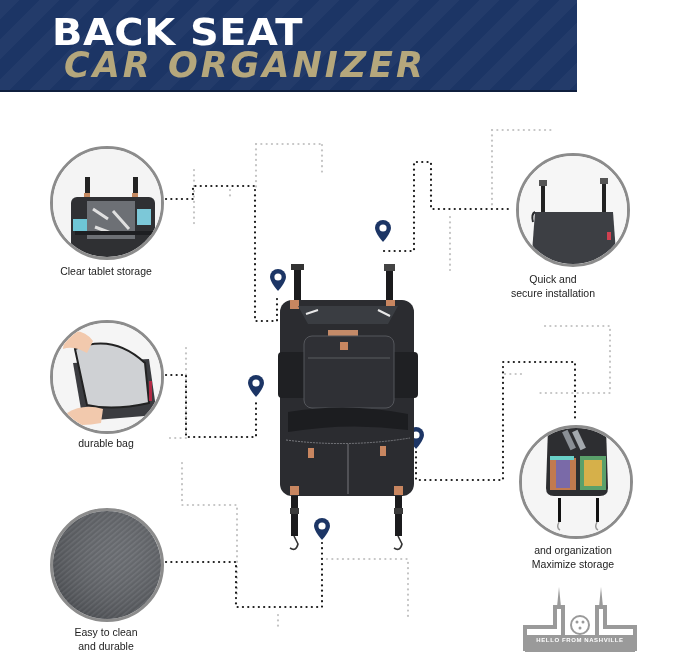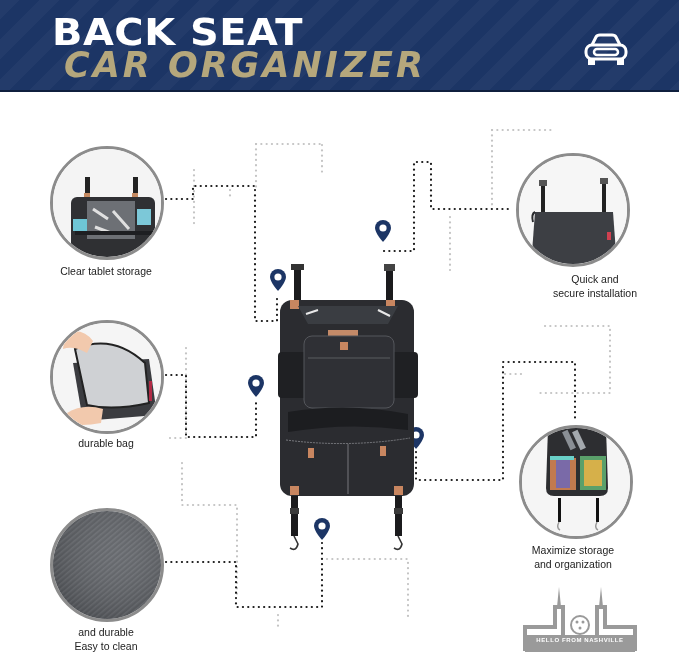--- a/index.html
+++ b/index.html
@@ -1,20 +1,20 @@
 <!DOCTYPE html>
 <html><head>
 <meta charset="utf-8">
 <style>
   * { box-sizing: border-box; margin: 0; padding: 0; }
   html, body { width: 679px; height: 654px; background: #ffffff; overflow: hidden; }
   body { position: relative; font-family: "Liberation Sans", "DejaVu Sans", sans-serif; }
 
   .banner {
-    position: absolute; left: 0; top: 0; width: 679px; height: 92px;
+    position: absolute; left: 0; top: 0; width: 577px; height: 92px;
     background: #1c3565;
     background-image:
       linear-gradient(135deg, rgba(255,255,255,0.03) 25%, transparent 25%, transparent 50%, rgba(255,255,255,0.03) 50%, rgba(255,255,255,0.03) 75%, transparent 75%);
     background-size: 40px 40px;
     border-bottom: 2px solid #0f1f3d;
   }
   .banner-title {
     position: absolute; left: 52px; top: 12px;
     color: #ffffff; font-family: "DejaVu Sans", sans-serif; font-weight: 900;
     font-size: 38px; letter-spacing: 0.5px; line-height: 40px;
@@ -125,21 +125,21 @@
     <rect width="108" height="108" fill="#f6f6f6"></rect>
     <rect x="22" y="28" width="4" height="28" fill="#222"></rect>
     <rect x="83" y="26" width="4" height="30" fill="#222"></rect>
     <rect x="20" y="24" width="8" height="6" fill="#555"></rect>
     <rect x="81" y="22" width="8" height="6" fill="#555"></rect>
     <path d="M16 56 L94 56 L98 110 L12 110 Z" fill="#3d3f44"></path>
     <path d="M16 56 Q12 58 14 66" fill="none" stroke="#2a2b2e" stroke-width="2"></path>
     <rect x="88" y="76" width="4" height="8" fill="#d04050"></rect>
   </svg>
 </div>
-<div class="feature-label" style="left:525px;top:272px;">
+<div class="feature-label" style="left:483px;top:272px;">
   <div>Quick and</div>
   <div>secure installation</div>
 </div>
 
 <div class="feature-circle" style="left:50px;top:320px;">
   <svg width="108" height="108" viewBox="0 0 108 108">
     <rect width="108" height="108" fill="#f5f5f5"></rect>
     <path d="M20 40 L96 36 L104 92 L30 98 Z" fill="#3b3c40"></path>
     <path d="M22 26 Q60 10 92 40 L96 80 Q60 88 34 82 Z" fill="#cfd1d4" stroke="#222" stroke-width="2"></path>
     <path d="M12 10 Q30 4 40 18 L34 30 Q20 22 10 26 Z" fill="#f2c9ad"></path>
@@ -162,43 +162,43 @@
     <rect x="58" y="28" width="26" height="34" fill="#5aa06a"></rect>
     <rect x="62" y="32" width="18" height="26" fill="#d6b04a"></rect>
     <rect x="28" y="28" width="24" height="4" fill="#6ad0c8"></rect>
     <rect x="36" y="70" width="3" height="24" fill="#111"></rect>
     <rect x="74" y="70" width="3" height="24" fill="#111"></rect>
     <path d="M37 94 Q34 100 38 102" fill="none" stroke="#999" stroke-width="1.5"></path>
     <path d="M75 94 Q72 100 76 102" fill="none" stroke="#999" stroke-width="1.5"></path>
   </svg>
 </div>
 <div class="feature-label" style="left:503px;top:543px;">
+  <div>and organization</div>
   <div>Maximize storage</div>
-  <div>and organization</div>
 </div>
 
 <div class="feature-circle" style="left:50px;top:508px;">
   <svg width="108" height="108" viewBox="0 0 108 108">
     <defs>
       <pattern id="twill" width="4" height="4" patternUnits="userSpaceOnUse" patternTransform="rotate(-40)">
         <rect width="4" height="4" fill="#5a5d62"></rect>
         <rect width="4" height="1.6" fill="#6b6e73"></rect>
       </pattern>
       <radialGradient id="shade" cx="0.6" cy="0.4" r="0.7">
         <stop offset="0" stop-color="#ffffff" stop-opacity="0.08"></stop>
         <stop offset="1" stop-color="#000000" stop-opacity="0.2"></stop>
       </radialGradient>
     </defs>
     <rect width="108" height="108" fill="url(#twill)"></rect>
     <rect width="108" height="108" fill="url(#shade)"></rect>
   </svg>
 </div>
 <div class="feature-label" style="left:36px;top:625px;">
+  <div>Easy to clean</div>
   <div>and durable</div>
-  <div>Easy to clean</div>
 </div>
 
 <svg class="pin" style="left:375px;top:220px;" viewBox="0 0 16 22">
   <path d="M8 0 A8 8 0 0 1 16 8 C16 13 8 22 8 22 C8 22 0 13 0 8 A8 8 0 0 1 8 0 Z" fill="#1c3565"></path>
     <circle cx="8" cy="8" r="3.6" fill="#fff"></circle>
 </svg>
 <svg class="pin" style="left:270px;top:269px;" viewBox="0 0 16 22">
   <path d="M8 0 A8 8 0 0 1 16 8 C16 13 8 22 8 22 C8 22 0 13 0 8 A8 8 0 0 1 8 0 Z" fill="#1c3565"></path>
     <circle cx="8" cy="8" r="3.6" fill="#fff"></circle>
 </svg>

